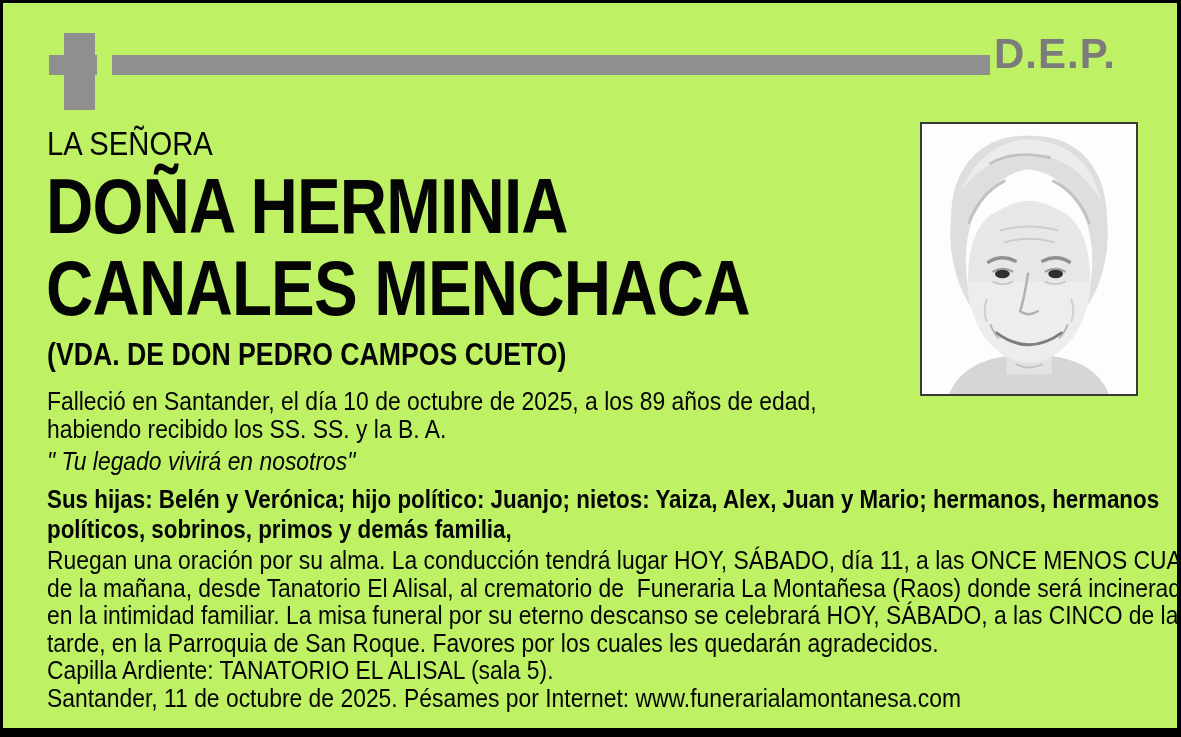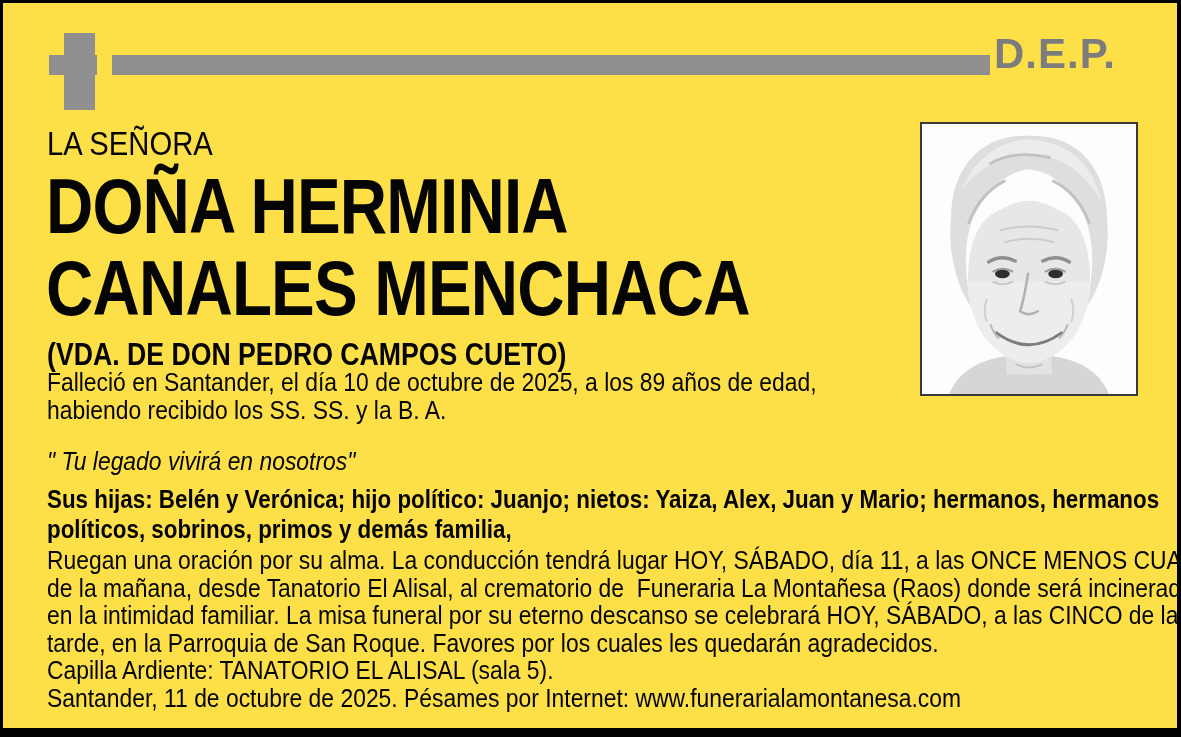--- a/index.html
+++ b/index.html
@@ -5,21 +5,21 @@
   html, body {
     margin: 0;
     padding: 0;
     background: #ffffff;
     font-family: "Liberation Sans", sans-serif;
   }
   .page {
     position: relative;
     width: 1181px;
     height: 737px;
-    background: #fde047;
+    background: #bef264;
     overflow: hidden;
     color: #050505;
   }
   
   .edge { position: absolute; background: #000; }
   .edge-top    { left: 0; top: 0; width: 1181px; height: 3px; }
   .edge-left   { left: 0; top: 0; width: 3px;  height: 737px; }
   .edge-right  { left: 1177px; top: 0; width: 4px; height: 737px; }
   .edge-bottom { left: 0; top: 728px; width: 1181px; height: 9px; }
 
@@ -45,21 +45,21 @@
     position: absolute; left: 46px;
     font-size: 78px; font-weight: bold; line-height: 1;
     letter-spacing: -1px; transform: scaleX(0.84);
   }
   .name-1 { top: 167px; }
   .name-2 { top: 249px; }
   .widow-note {
     position: absolute; left: 47px; top: 339px;
     font-size: 31px; font-weight: bold; line-height: 1; transform: scaleX(0.86);
   }
-  .death-block { position: absolute; left: 47px; top: 368px; }
+  .death-block { position: absolute; left: 47px; top: 387px; }
   .death-block .ln { font-size: 26px; line-height: 28px; transform: scaleX(0.88); }
 
   .quote {
     position: absolute; left: 47px; top: 447px;
     font-size: 26px; font-style: italic; line-height: 1.1; transform: scaleX(0.88);
   }
   .family-block { position: absolute; left: 47px; top: 484px; }
   .family-block .ln { font-size: 26px; font-weight: bold; line-height: 30px; transform: scaleX(0.86); }
 
   .announce-block { position: absolute; left: 47px; top: 547px; }

